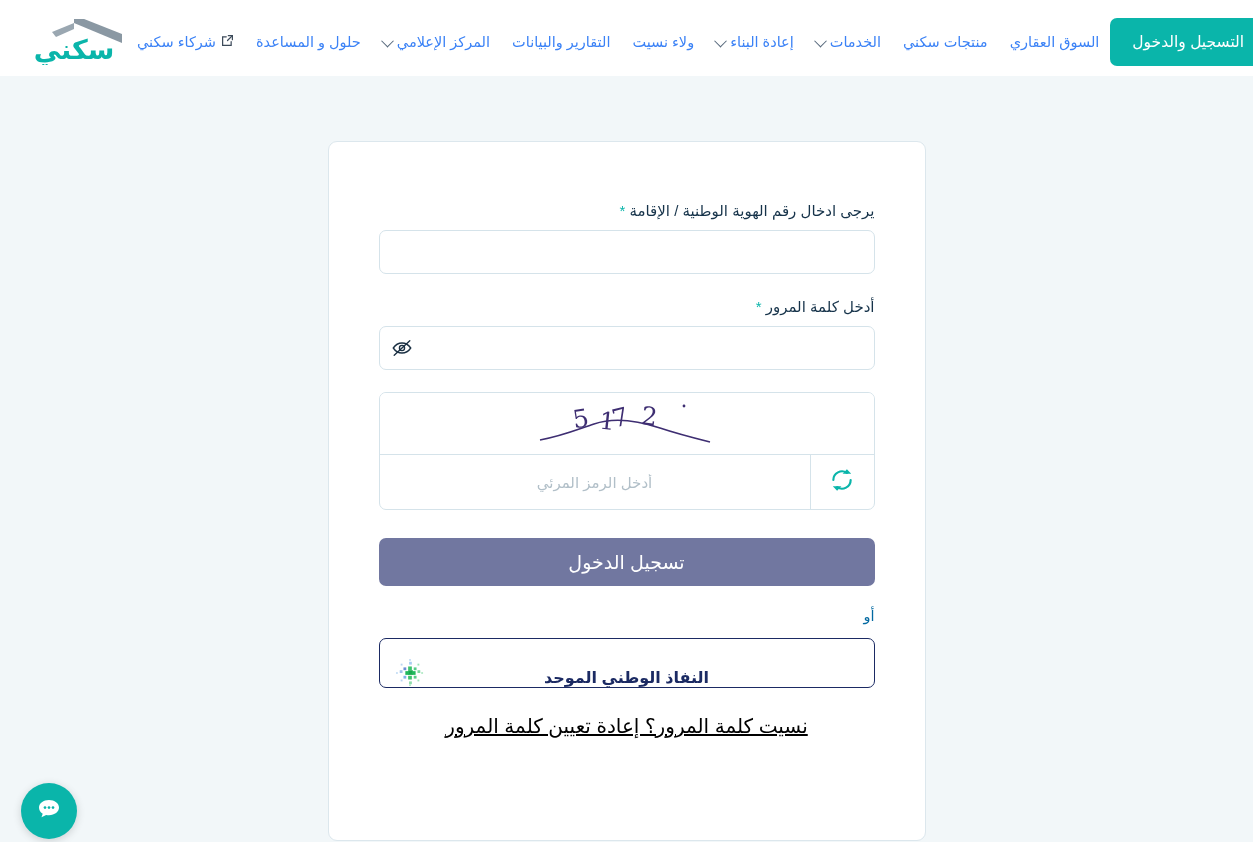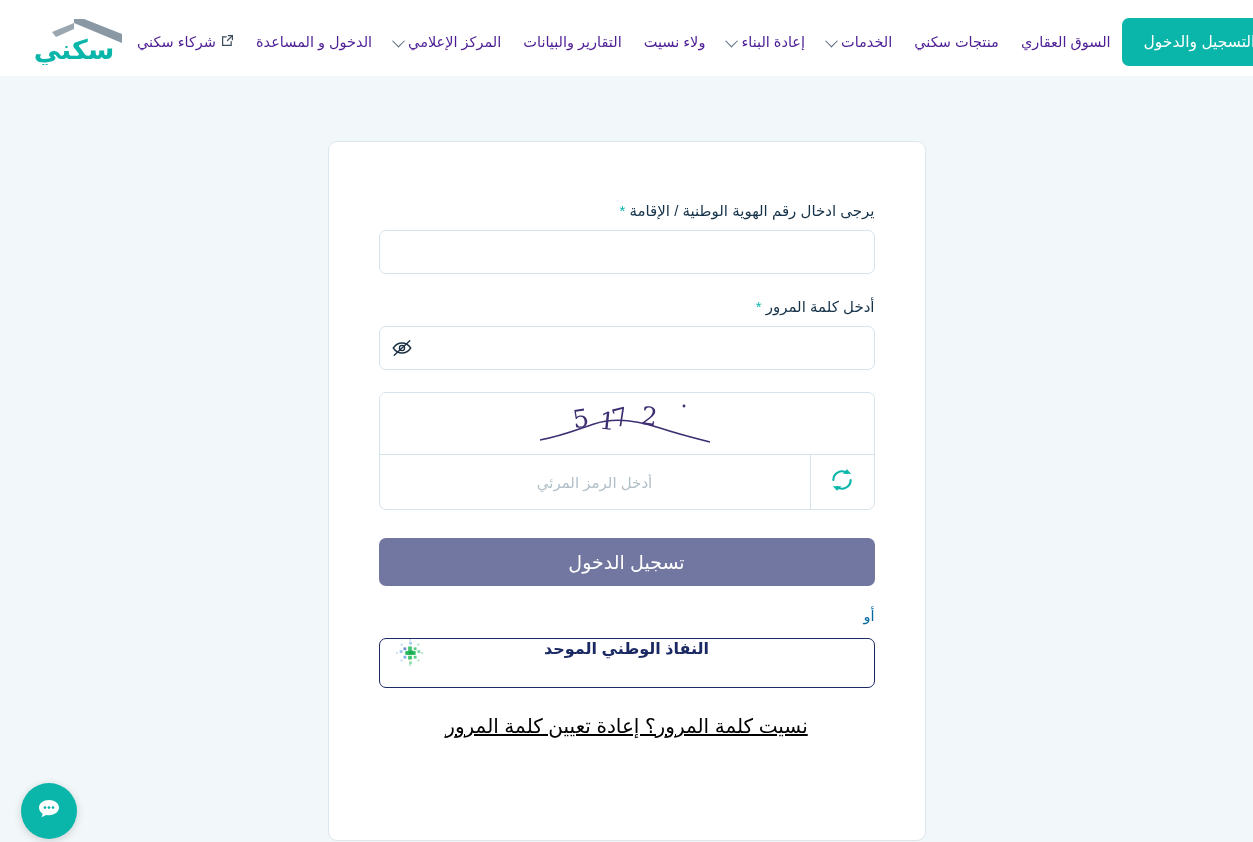--- a/index.html
+++ b/index.html
@@ -50,21 +50,21 @@
     flex: 1 1 auto;
     justify-content: flex-start;
     gap: 0px;
     direction: rtl;
   }
   .nav-item {
     display: flex;
     align-items: center;
     gap: 5px;
     font-size: 14.5px;
-    color: #4c1d95;
+    color: #3b82f6;
     padding: 6px 11px;
     white-space: nowrap;
     cursor: pointer;
     line-height: 1;
   }
   .chev {
     display: inline-block;
     width: 9px; height: 9px;
     border-left: 1.6px solid #55677a;
     border-bottom: 1.6px solid #55677a;
@@ -218,21 +218,21 @@
   }
 
   .nafath-btn {
     width: 100%;
     height: 50px;
     background: #ffffff;
     border: 1.5px solid #1b2a63;
     border-radius: 7px;
     display: flex;
     flex-direction: row;
-    align-items: flex-start;
+    align-items: flex-end;
     justify-content: center;
     gap: 10px;
     cursor: pointer;
     position: relative;
   }
   .nafath-label {
     font-size: 16px;
     font-weight: bold;
     color: #1b2a63;
   }
@@ -303,21 +303,21 @@
         <span>ولاء نسيت</span>
       </div>
       <div class="nav-item">
         <span>التقارير والبيانات</span>
       </div>
       <div class="nav-item">
         <span>المركز الإعلامي</span>
         <span class="chev"></span>
       </div>
       <div class="nav-item">
-        <span>الدخول و المساعدة</span>
+        <span>حلول و المساعدة</span>
       </div>
       <div class="nav-item">
         <span><svg class="extlink" viewBox="0 0 16 16" fill="none" stroke="#3c4a5a" stroke-width="1.5" stroke-linecap="round">
             <path d="M9 2h5v5"></path>
             <path d="M14 2L8 8"></path>
             <path d="M12.5 9.5V14H2V3.5h4.5"></path>
           </svg></span>
         <span>شركاء سكني</span>
       </div>
     </div>

